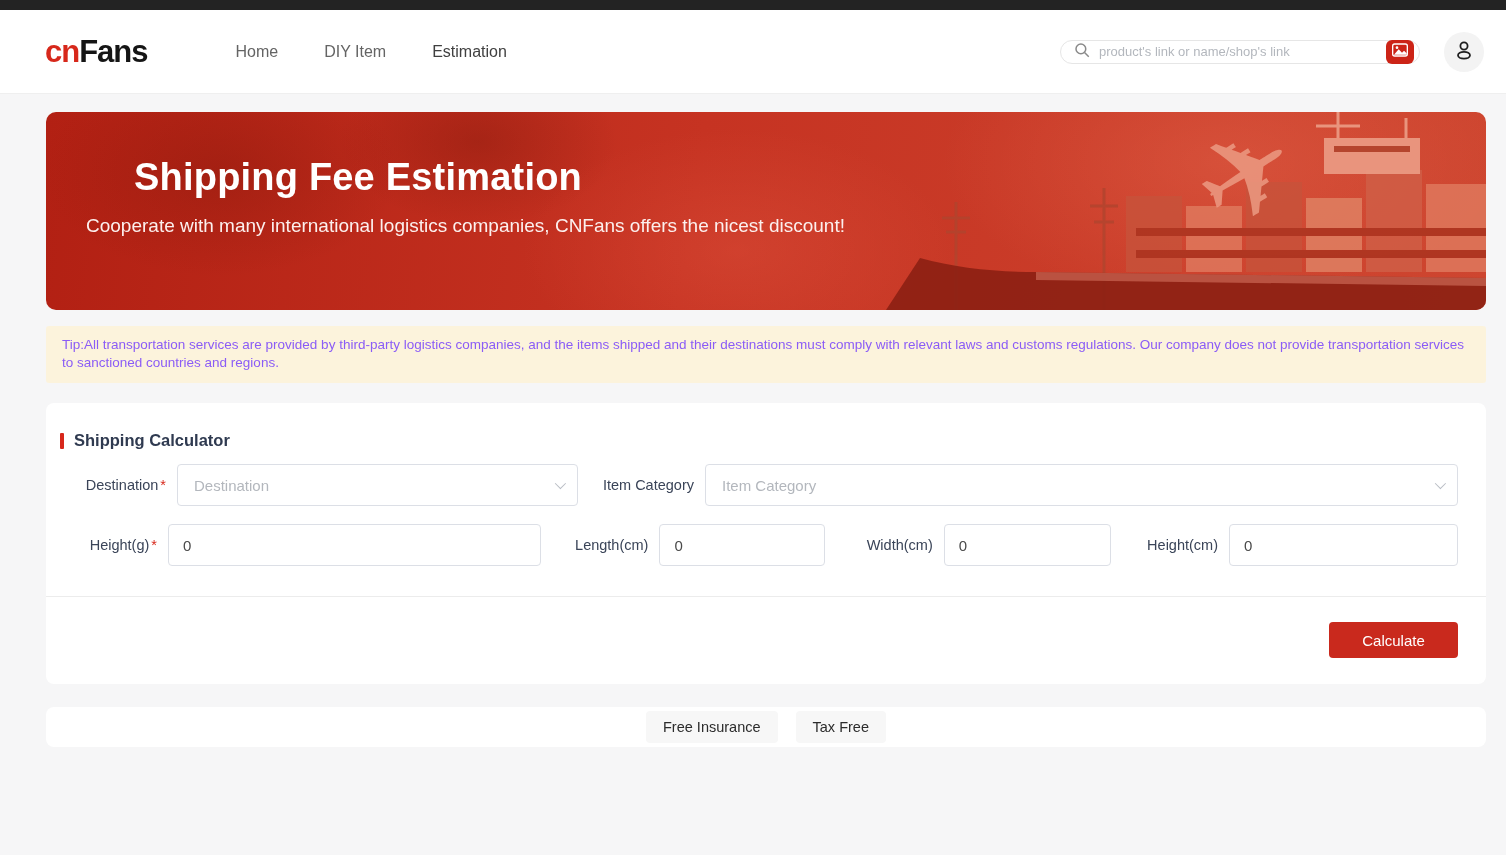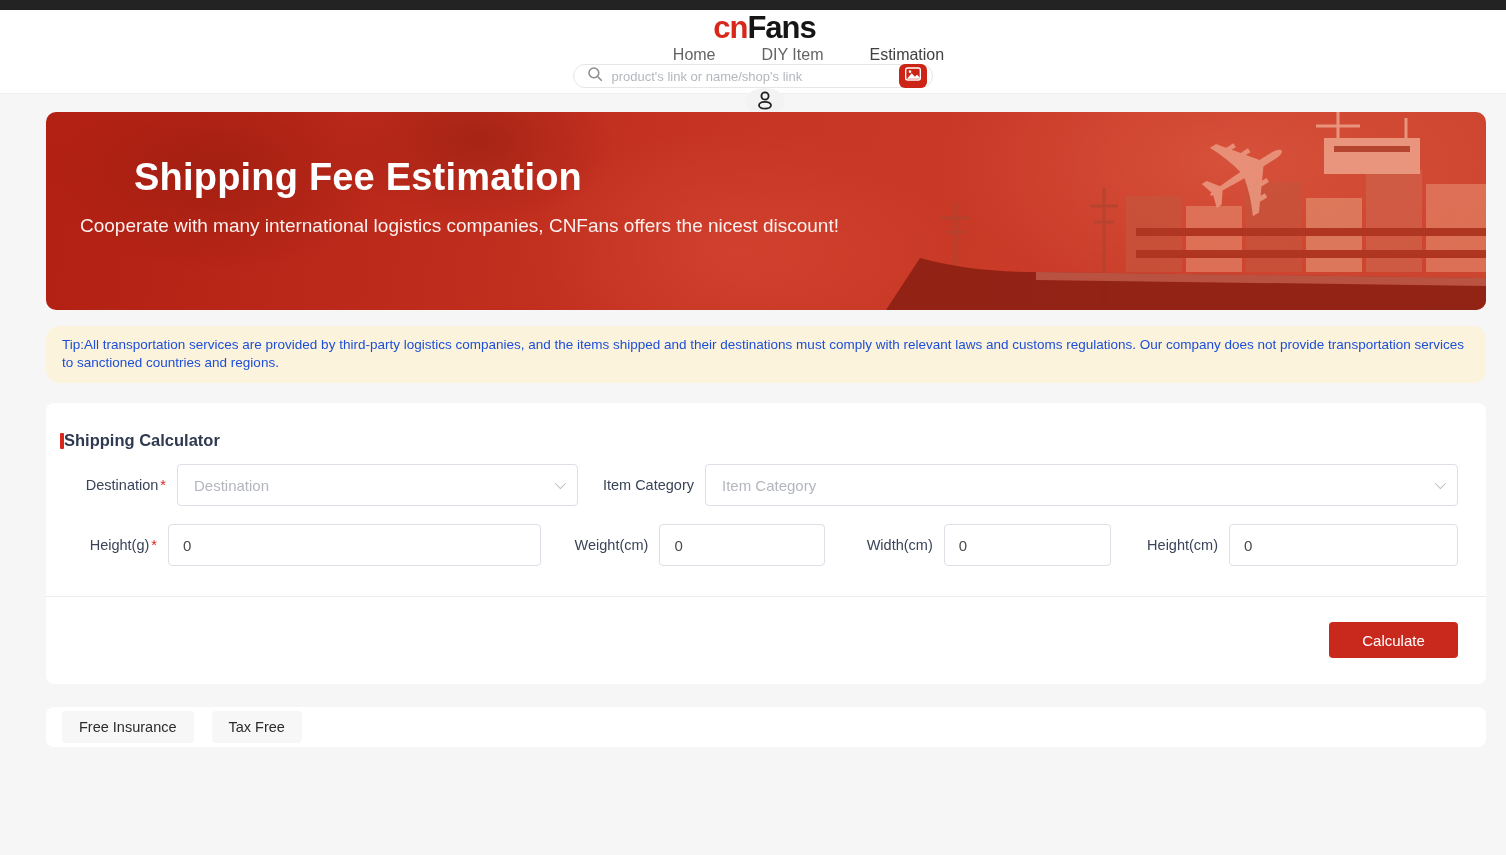--- a/index.html
+++ b/index.html
@@ -4,21 +4,21 @@
 <style>
   * { margin:0; padding:0; box-sizing:border-box; }
   html,body { width:1506px; height:855px; overflow:hidden;
     font-family:"Liberation Sans","DejaVu Sans",sans-serif; background:#f6f6f7; }
 
   
   .topbar { height:10px; background:#232323; width:100%; }
 
   
   .header { height:84px; background:#ffffff; display:flex; align-items:center;
-    padding:0 22px 0 45px; border-bottom:1px solid #efefef;flex-direction:column; }
+    padding:0 22px 0 45px; border-bottom:1px solid #efefef; }
   .logo { font-size:31px; font-weight:800; letter-spacing:-1px; cursor:pointer; }
   .logo .red { color:#d7281b; }
   .logo .dark { color:#151515; }
   .nav { display:flex; margin-left:80px; gap:46px;padding-left:8px; }
   .nav-item { font-size:16px; color:#646464; cursor:pointer; }
   .nav-item.active { color:#404040; }
   .spacer { flex:1; }
   .search-pill { width:360px; height:24px; border:1px solid #e6e6e6; border-radius:18px;
     background:#fff; display:flex; align-items:center; padding:0 5px 0 12px; margin-right:24px; }
   .search-pill input { border:none; outline:none; flex:1; font-size:13px; color:#444;
@@ -37,36 +37,36 @@
     overflow:hidden; background:linear-gradient(98deg,#b22013 0%,#c63322 45%,#ce4630 100%); }
   .banner::before { content:""; position:absolute; inset:0;
     background:
       radial-gradient(260px 150px at 12% 30%, rgba(140,25,12,.45), rgba(140,25,12,0) 70%),
       radial-gradient(300px 170px at 48% 70%, rgba(255,120,95,.18), rgba(255,120,95,0) 72%),
       radial-gradient(380px 190px at 82% 25%, rgba(255,140,110,.22), rgba(255,140,110,0) 75%),
       radial-gradient(200px 120px at 30% 15%, rgba(120,20,8,.35), rgba(120,20,8,0) 70%);
   }
   .banner-title { position:absolute; left:40px; top:44px; color:#ffffff;
     font-size:38px; font-weight:700; letter-spacing:.2px; z-index:3;margin-left:48px; }
-  .banner-sub { position:absolute; left:34px; top:103px; color:#fcf0ee;
+  .banner-sub { position:absolute; left:40px; top:103px; color:#fcf0ee;
     font-size:19px; z-index:3; }
   .banner-plane { position:absolute; right:190px; top:-6px; font-size:118px;
     color:#eb9a83; opacity:.85; transform:rotate(-32deg); z-index:2;
     font-family:"DejaVu Sans",sans-serif; }
   .banner-ship { position:absolute; right:0; bottom:0; z-index:1; }
 
   
-  .tipbar { margin-top:16px; background:#fcf3dc; border-radius:13px;
-    padding:10px 16px 11px; color:#1d4ed8; font-size:13.5px; line-height:18px; }
+  .tipbar { margin-top:16px; background:#fcf3dc; border-radius:3px;
+    padding:10px 16px 11px; color:#8b5cf6; font-size:13.5px; line-height:18px; }
 
   
   .card { margin-top:20px; background:#ffffff; border-radius:8px; padding-bottom:0; }
   .section-head { display:flex; align-items:center; padding:28px 0 0 14px; }
   .section-marker { width:4px; height:16px; background:#d7281b; border-radius:1px; }
-  .section-title { font-size:16.5px; font-weight:700; color:#2f3a50; }
+  .section-title { margin-left:10px; font-size:16.5px; font-weight:700; color:#2f3a50; }
 
   .form-row { display:flex; align-items:center; height:38px; padding-right:28px; }
   .row-1 { margin-top:16px; }
   .row-2 { margin-top:22px; }
   .f-label { font-size:14.5px; color:#3a4458; text-align:right; padding-right:11px;
     white-space:nowrap; }
   .lbl-first { width:131px; }
   .lbl-mid { width:127px; }
   .req { color:#d7281b; margin-left:2px; }
 
@@ -85,21 +85,21 @@
   .in-width { width:167px; }
   .in-height { flex:1; }
 
   .card-footer { margin-top:32px; border-top:1px solid #ececec;
     padding:25px 28px 26px; display:flex; justify-content:flex-end; }
   .calc-btn { width:129px; height:36px; background:#c9291d; color:#ffffff; border:none;
     border-radius:4px; font-size:15px; cursor:pointer; font-family:inherit; }
 
   
   .tabs-card { margin-top:23px; background:#ffffff; border-radius:8px; height:40px;
-    display:flex; align-items:center; gap:18px; padding:0 16px; }
+    display:flex; align-items:center; gap:18px; padding:0 16px;justify-content:center; }
   .tab-chip { height:32px; background:#f7f7f7; border-radius:4px; display:flex;
     align-items:center; padding:0 17px; font-size:14.5px; color:#2c2c2c; cursor:pointer; }
 </style>
 </head>
 <body>
 
 <div class="topbar"></div>
 
 <div class="header">
   <div class="logo"><span class="red">cn</span><span class="dark">Fans</span></div>
@@ -199,21 +199,21 @@
       <div class="f-label lbl-mid">Item Category</div>
       <div class="select-box sel-category">
         <span class="placeholder">Item Category</span>
         <span class="chevron"></span>
       </div>
     </div>
 
     <div class="form-row row-2">
       <div class="f-label lbl-first"><span>Height(g)</span><span class="req">*</span></div>
       <input class="num-input in-weight" value="0" style="">
-      <div class="f-label lbl-mid">Weight(cm)</div>
+      <div class="f-label lbl-mid">Length(cm)</div>
       <input class="num-input in-small" value="0" style="">
       <div class="f-label lbl-mid">Width(cm)</div>
       <input class="num-input in-width" value="0" style="">
       <div class="f-label lbl-mid">Height(cm)</div>
       <input class="num-input in-height" value="0" style="">
     </div>
 
     <div class="card-footer">
       <button class="calc-btn">Calculate</button>
     </div>

